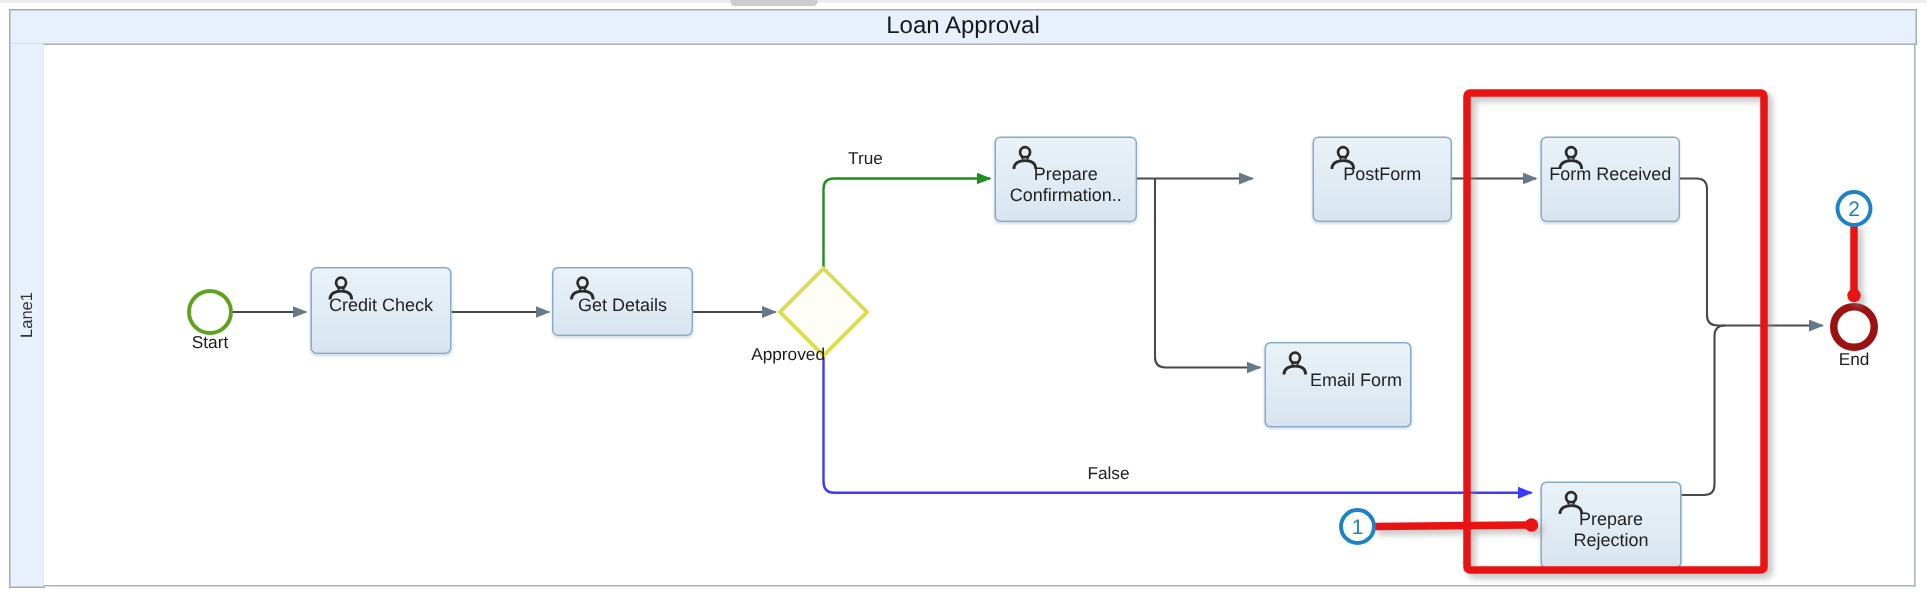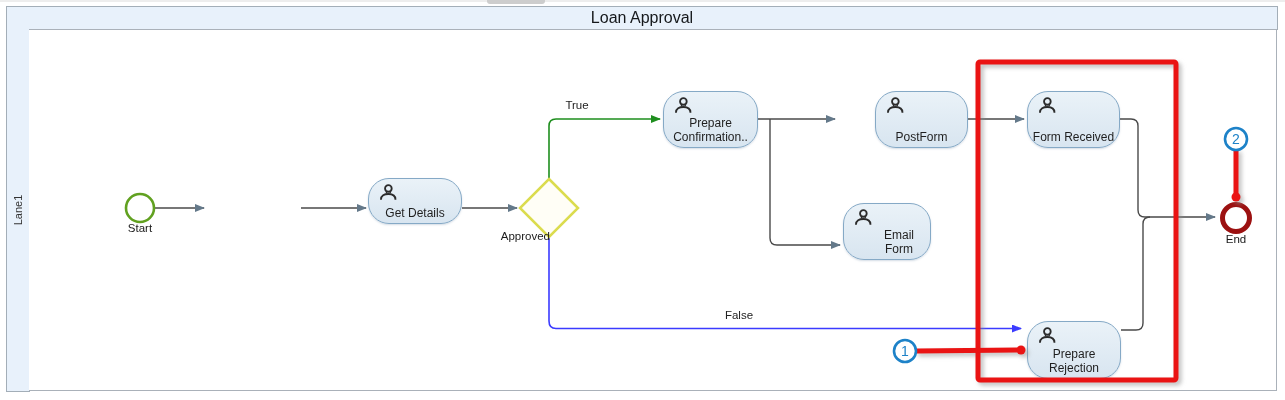--- a/index.html
+++ b/index.html
@@ -12,24 +12,24 @@
         border:1px solid #a3aeb8;display:flex;align-items:center;justify-content:center;
         font-size:16px;color:#15181b;}
   .lane-strip{position:absolute;left:6px;top:29px;width:22px;height:362px;background:#e8f1fb;
         border:1px solid #a3aeb8;border-top:none;display:flex;align-items:center;justify-content:center;}
   .lane-strip span{transform:rotate(-90deg);white-space:nowrap;font-size:11px;color:#333;}
   .canvas{position:absolute;left:29px;top:29px;width:1248px;height:362px;background:#fff;
         border:1px solid #aab1b9;border-left:none;box-sizing:border-box;}
   svg.layer{position:absolute;left:0;top:0;width:1285px;height:400px;}
   svg.diagram{z-index:1;}
   svg.annotations{z-index:3;}
-  .task{position:absolute;z-index:2;box-sizing:border-box;border:1.6px solid #85a9c6;border-radius:21px;
+  .task{position:absolute;z-index:2;box-sizing:border-box;border:1.6px solid #85a9c6;border-radius:4px;
         background:linear-gradient(180deg,#eaf2f8 0%,#d8e5f0 100%);
         box-shadow:0 1px 2px rgba(100,130,160,0.28);
-        display:flex;align-items:flex-end;justify-content:center;text-align:center;
+        display:flex;align-items:flex-start;justify-content:center;text-align:center;
         padding:18px 3px 2px;font-size:12px;color:#1f1f1f;line-height:1.15;}
   .task svg.uicon{position:absolute;top:4px;left:8px;width:21px;height:21px;}
   .flow-label{font-size:11.5px;fill:#222;}
   .event-label{font-size:11.5px;fill:#1b1b1b;}
 </style>
 </head>
 <body>
 
 <div class="page">
 
@@ -86,39 +86,45 @@
     <circle cx="140" cy="208" r="14" fill="#ffffff" stroke="#61a120" stroke-width="2.6"></circle>
     <text class="event-label" x="140" y="232" text-anchor="middle">Start</text>
 
     <path d="M549,179 L578,208 L549,237 L520,208 Z" fill="#fffef6" stroke="#dbdc4e" stroke-width="2.5"></path>
     <text class="event-label" x="550" y="240" text-anchor="end">Approved</text>
 
     <circle cx="1236" cy="218" r="13.5" fill="#ffffff" stroke="#9c1111" stroke-width="5"></circle>
     <text class="event-label" x="1236" y="243" text-anchor="middle">End</text>
   </svg>
 
+  <div class="task" style="left:207px;top:178px;width:94px;height:58px;">
+    <svg class="uicon">
+        <use href="#user-sym"></use>
+      </svg>
+    <span>Credit Check</span>
+  </div>
   <div class="task" style="left:368px;top:178px;width:94px;height:46px;">
     <svg class="uicon">
         <use href="#user-sym"></use>
       </svg>
     <span>Get Details</span>
   </div>
   <div class="task" style="left:663px;top:91px;width:95px;height:57px;">
     <svg class="uicon">
         <use href="#user-sym"></use>
       </svg>
     <span>Prepare Confirmation..</span>
   </div>
   <div class="task" style="left:875px;top:91px;width:93px;height:57px;">
     <svg class="uicon">
         <use href="#user-sym"></use>
       </svg>
     <span>PostForm</span>
   </div>
-  <div class="task" style="left:843px;top:203px;width:88px;height:57px;padding-left:27px;">
+  <div class="task" style="left:843px;top:228px;width:98px;height:57px;padding-left:27px;">
     <svg class="uicon">
         <use href="#user-sym"></use>
       </svg>
     <span>Email Form</span>
   </div>
   <div class="task" style="left:1027px;top:91px;width:93px;height:57px;">
     <svg class="uicon">
         <use href="#user-sym"></use>
       </svg>
     <span>Form Received</span>

